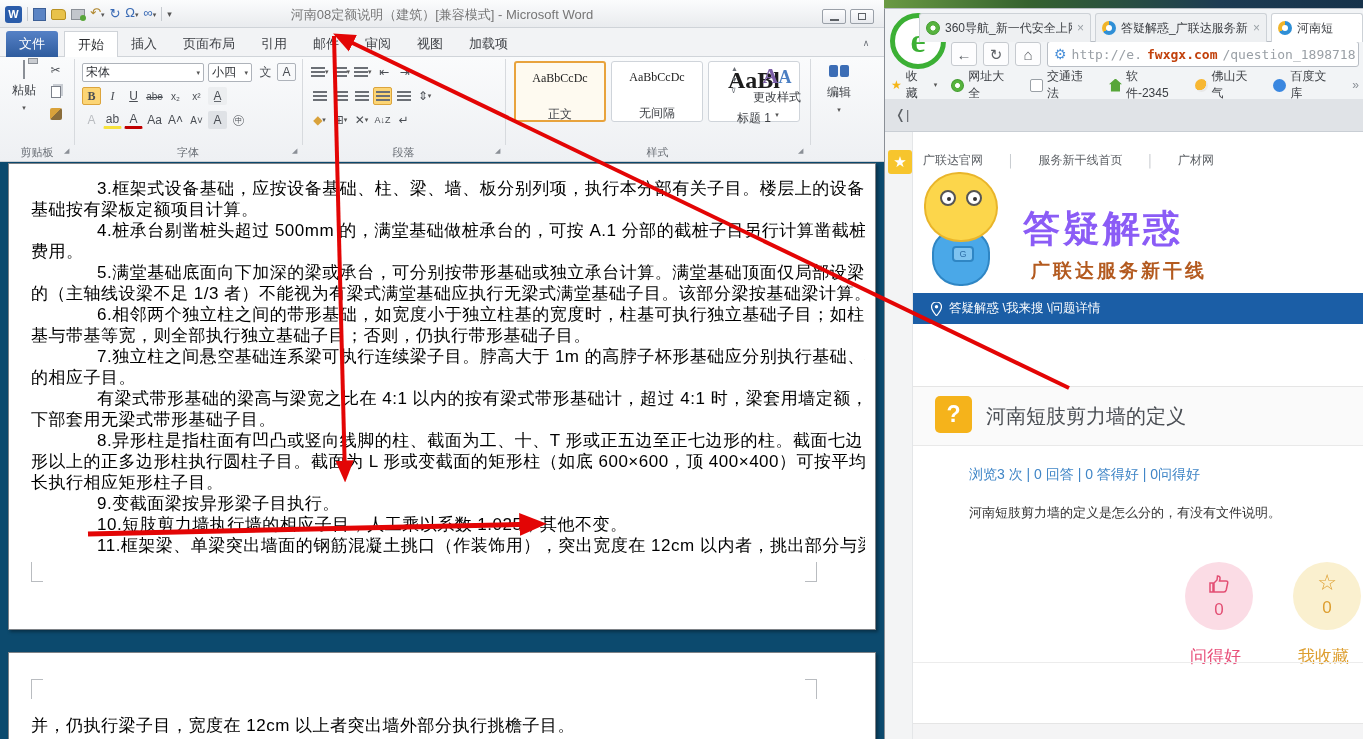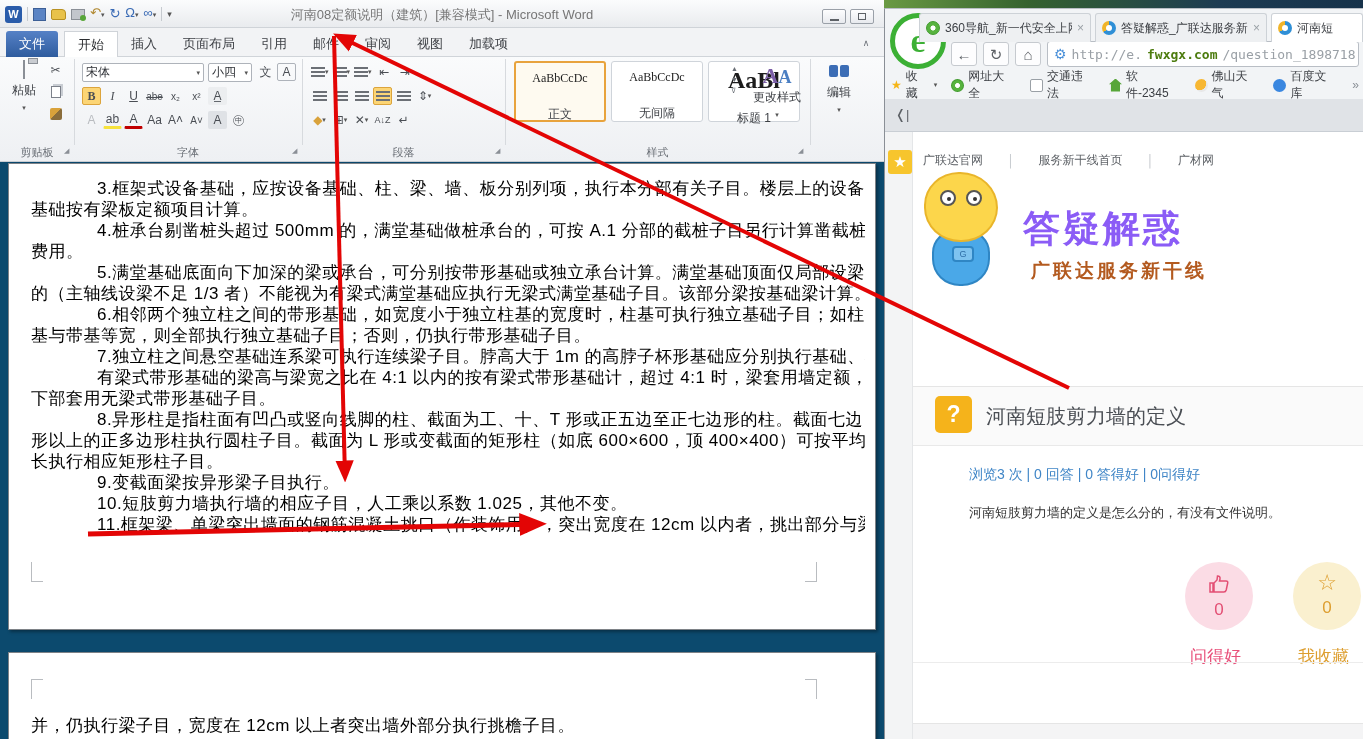--- a/index.html
+++ b/index.html
@@ -78,21 +78,21 @@
   #browser { left:884px; top:8px; width:479px; height:731px; background:#f2f4f6; border-left:1px solid #8a8f96; border-top:1px solid #b9bec5; }
   #b-logo { left:5px; top:4px; width:56px; height:56px; border-radius:50%; background:#fff; border:5px solid #3cb035; color:#3cb035; font-size:34px; font-weight:bold; text-align:center; line-height:46px; font-family:"Liberation Serif",serif; }
   #b-title { left:74px; top:11px; font-size:13px; color:#4a4e54; }
   #b-menus { right:14px; top:10px; display:flex; gap:22px; font-size:14px; color:#3c3f44; align-items:center; }
   #b-menus .chev { color:#8a8f96; font-size:13px; }
   #b-navrow { left:66px; top:31px; right:4px; height:28px; display:flex; align-items:center; gap:6px; }
   .navbtn { width:26px; height:24px; text-align:center; line-height:24px; font-size:15px; color:#5d6166; border:1px solid #c6cacf; border-radius:3px; background:#fdfdfe; }
   #urlbox { flex:1; height:26px; background:#fff; border:1px solid #b9bec5; border-radius:3px; display:flex; align-items:center; padding:0 6px; gap:5px; overflow:hidden; }
   #urlbox .gear { color:#4a90d9; font-size:14px; }
   .urltxt { font-family:"DejaVu Sans Mono","Liberation Mono",monospace; font-size:13px; white-space:nowrap; }
-  .urlgray { color:#9aa0a6; } .urldom { color:#4d7c0f; font-weight:bold; }
+  .urlgray { color:#9aa0a6; } .urldom { color:#c2410c; font-weight:bold; }
   #b-bookmarks { left:6px; top:62px; right:4px; height:28px; display:flex; align-items:center; gap:14px; font-size:12px; color:#3c3f44; }
   .bmk { display:flex; align-items:center; gap:4px; }
   .bi { display:inline-block; width:13px; height:13px; border-radius:50%; }
   .bi-360 { background:radial-gradient(#fff 28%,#57b33e 32%); border:1px solid #3f9a2c; }
   .bi-page { border-radius:2px; background:#fff; border:1px solid #9aa0a6; }
   .bi-house { background:#57a639; clip-path:polygon(50% 0,100% 45%,85% 45%,85% 100%,15% 100%,15% 45%,0 45%); border-radius:0; }
   .bi-sun { background:radial-gradient(circle at 35% 35%,#f7b733 55%,#e8e8e8 56%); }
   .bi-baidu { background:#3a87e0; }
   #b-tabrow { left:0; top:90px; width:478px; height:33px; background:#e0e3e7; border-bottom:1px solid #c9ced4; }
   .btab { top:4px; height:29px; border:1px solid #cdd2d7; border-bottom:none; border-radius:3px 3px 0 0; background:#eef0f2; display:flex; align-items:center; padding:0 6px; gap:5px; font-size:12px; color:#3c3f44; overflow:hidden; }
@@ -323,20 +323,21 @@
         <div id="p1text" class="abs">
           <div class="docline ind">3.框架式设备基础，应按设备基础、柱、梁、墙、板分别列项，执行本分部有关子目。楼层上的设备</div>
           <div class="docline">基础按有梁板定额项目计算。</div>
           <div class="docline ind">4.桩承台剔凿桩头超过 500mm 的，满堂基础做桩承台的，可按 A.1 分部的截桩子目另行计算凿截桩头</div>
           <div class="docline">费用。</div>
           <div class="docline ind">5.满堂基础底面向下加深的梁或承台，可分别按带形基础或独立承台计算。满堂基础顶面仅局部设梁</div>
           <div class="docline">的（主轴线设梁不足 1/3 者）不能视为有梁式满堂基础应执行无梁式满堂基础子目。该部分梁按基础梁计算。</div>
           <div class="docline ind">6.相邻两个独立柱之间的带形基础，如宽度小于独立柱基的宽度时，柱基可执行独立基础子目；如柱</div>
           <div class="docline">基与带基等宽，则全部执行独立基础子目；否则，仍执行带形基础子目。</div>
           <div class="docline ind">7.独立柱之间悬空基础连系梁可执行连续梁子目。脖高大于 1m 的高脖子杯形基础应分别执行基础、柱</div>
+          <div class="docline">的相应子目。</div>
           <div class="docline ind">有梁式带形基础的梁高与梁宽之比在 4:1 以内的按有梁式带形基础计，超过 4:1 时，梁套用墙定额，</div>
           <div class="docline">下部套用无梁式带形基础子目。</div>
           <div class="docline ind">8.异形柱是指柱面有凹凸或竖向线脚的柱、截面为工、十、T 形或正五边至正七边形的柱。截面七边</div>
           <div class="docline">形以上的正多边形柱执行圆柱子目。截面为 L 形或变截面的矩形柱（如底 600×600，顶 400×400）可按平均周</div>
           <div class="docline">长执行相应矩形柱子目。</div>
           <div class="docline ind">9.变截面梁按异形梁子目执行。</div>
           <div class="docline ind">10.短肢剪力墙执行墙的相应子目，人工乘以系数 1.025，其他不变。</div>
           <div class="docline ind">11.框架梁、单梁突出墙面的钢筋混凝土挑口（作装饰用），突出宽度在 12cm 以内者，挑出部分与梁合</div>
         </div>
         <div class="cropmark cm-bl abs" style="left:22px;top:398px"></div>
@@ -435,20 +436,27 @@
             <div class="m-pocket">G</div>
           </div>
         <div class="m-head">
           <span class="m-eye" style="left:14px"></span>
           <span class="m-eye" style="left:40px"></span>
         </div>
       </div>
       <div id="logo-title" class="abs">答疑解惑</div>
       <div id="logo-sub" class="abs">广联达服务新干线</div>
 
+      <div id="bluebar" class="abs">
+        <svg width="11" height="14" viewBox="0 0 11 14">
+            <path d="M5.5 0C2.5 0 .5 2.2.5 4.8c0 3.4 5 9 5 9s5-5.6 5-9C10.5 2.2 8.5 0 5.5 0z" fill="none" stroke="#fff" stroke-width="1.2"></path>
+            <circle cx="5.5" cy="4.8" r="1.7" fill="#fff"></circle>
+          </svg>
+        <span>答疑解惑 \我来搜 \问题详情</span>
+      </div>
 
       <div id="q-titlerow" class="abs"></div>
       <div id="q-icon" class="abs">?</div>
       <div id="q-title" class="abs">河南短肢剪力墙的定义</div>
       <div id="q-stats" class="abs">浏览3 次 | 0 回答 | 0 答得好 | 0问得好</div>
       <div id="q-body" class="abs">河南短肢剪力墙的定义是怎么分的，有没有文件说明。</div>
 
       <div id="vote-like" class="votecirc abs">
         <svg width="22" height="20" viewBox="0 0 22 20" style="margin-top:12px">
           <path d="M2 9h3v9H2zM6 18V9l3-3 .5-4c2 0 2.8 1.2 2.5 3L11.5 7H18c1.4 0 2 .8 1.7 2l-1.5 7c-.3 1.2-1 2-2.4 2z" fill="none" stroke="#e34f74" stroke-width="1.5"></path>

